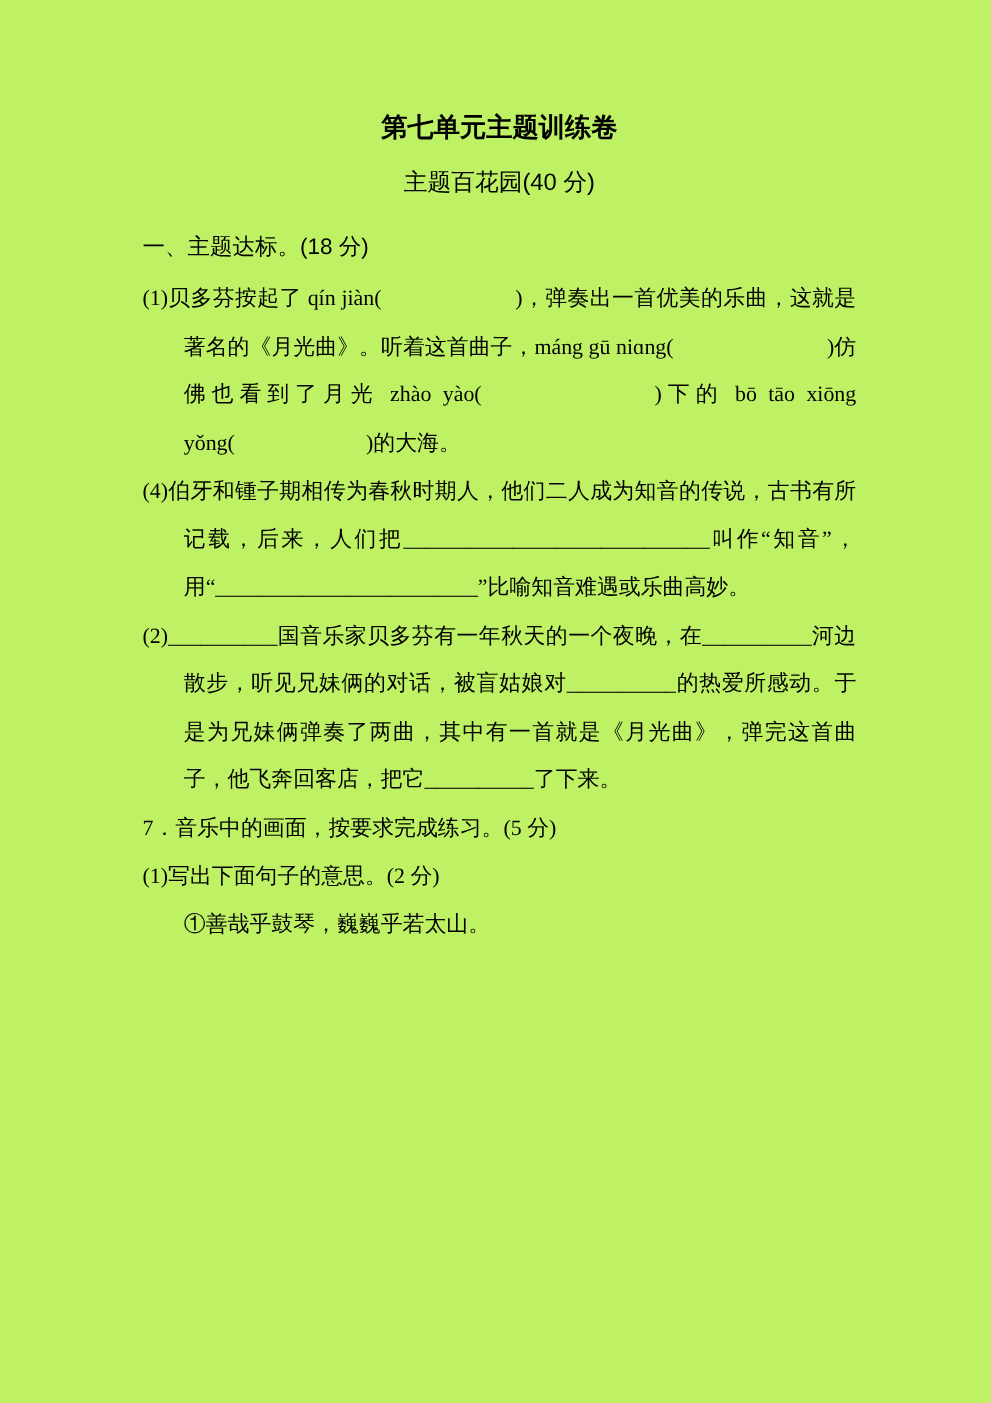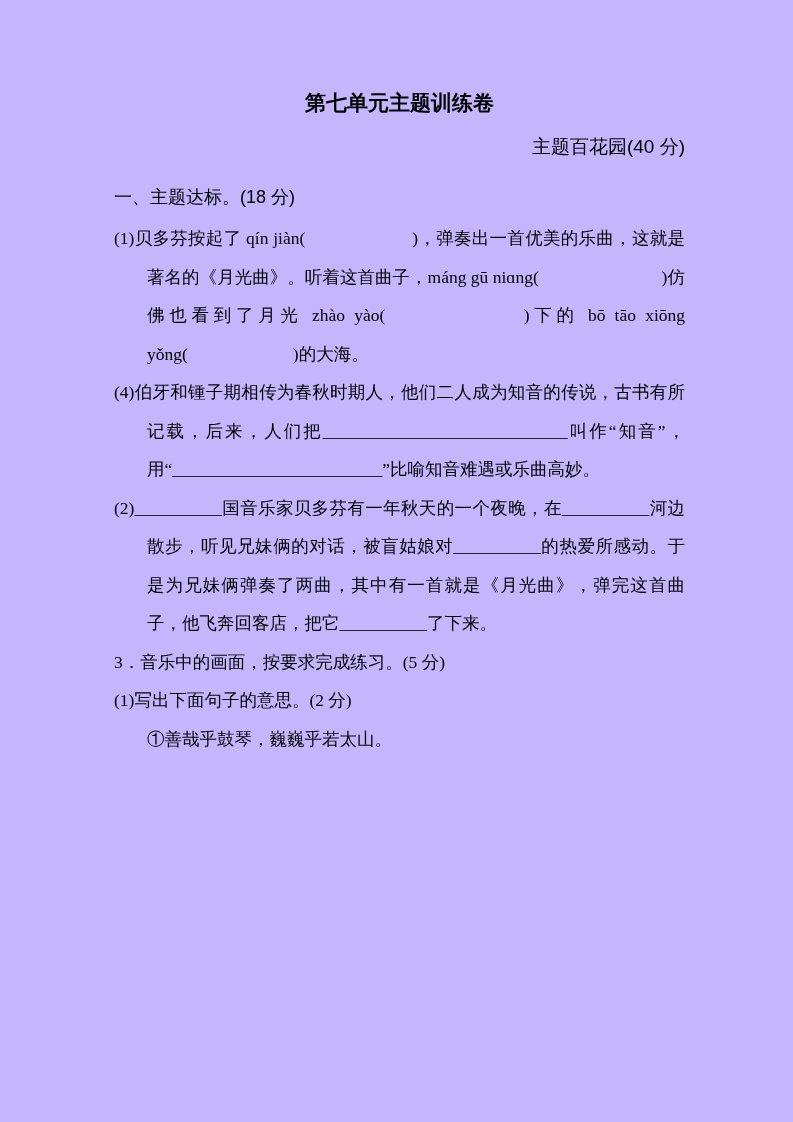--- a/index.html
+++ b/index.html
@@ -5,38 +5,38 @@
   html, body {
     margin: 0;
     padding: 0;
     background: #ffffff;
   }
   .page {
     position: relative;
     width: 793px;
     height: 1122px;
     box-sizing: border-box;
-    background: #c4b5fd;
+    background: #bef264;
     color: #000000;
     padding: 88px 108px 0 114px;
     font-family: "Liberation Serif", "DejaVu Serif", serif;
     font-size: 17.5px;
     line-height: 2.2;
     overflow: hidden;
   }
   .title {
     text-align: center;
     font-family: "Liberation Sans", "DejaVu Sans", sans-serif;
     font-weight: 700;
     font-size: 21px;
     line-height: 1.4;
     margin-bottom: 16px;
   }
   .subtitle {
-    text-align: right;
+    text-align: center;
     font-family: "Liberation Sans", "DejaVu Sans", sans-serif;
     font-weight: 400;
     font-size: 19px;
     line-height: 1.5;
     margin-bottom: 16px;
   }
   .heading {
     font-family: "Liberation Sans", "DejaVu Sans", sans-serif;
     font-weight: 400;
     font-size: 18px;
@@ -67,19 +67,19 @@
 
 
   <div class="para hang">(1)贝多芬按起了 qín jiàn(　　　　　　)，弹奏出一首优美的乐曲，这就是著名的《月光曲》。听着这首曲子，máng gū niɑng(　　　　　　　)仿佛也看到了月光 zhào yào(　　　　　　)下的 bō tāo xiōng yǒng(　　　　　　)的大海。</div>
 
 
 
   <div class="para hang">(4)伯牙和锺子期相传为春秋时期人，他们二人成为知音的传说，古书有所记载，后来，人们把____________________________叫作“知音”，用“________________________”比喻知音难遇或乐曲高妙。</div>
 
   <div class="para hang">(2)__________国音乐家贝多芬有一年秋天的一个夜晚，在__________河边散步，听见兄妹俩的对话，被盲姑娘对__________的热爱所感动。于是为兄妹俩弹奏了两曲，其中有一首就是《月光曲》，弹完这首曲子，他飞奔回客店，把它__________了下来。</div>
 
-  <div class="para">3．音乐中的画面，按要求完成练习。(5 分)</div>
+  <div class="para">7．音乐中的画面，按要求完成练习。(5 分)</div>
 
   <div class="para">(1)写出下面句子的意思。(2 分)</div>
 
   <div class="para indent2">①善哉乎鼓琴，巍巍乎若太山。</div>
 
 </div>
 
 </body></html>

